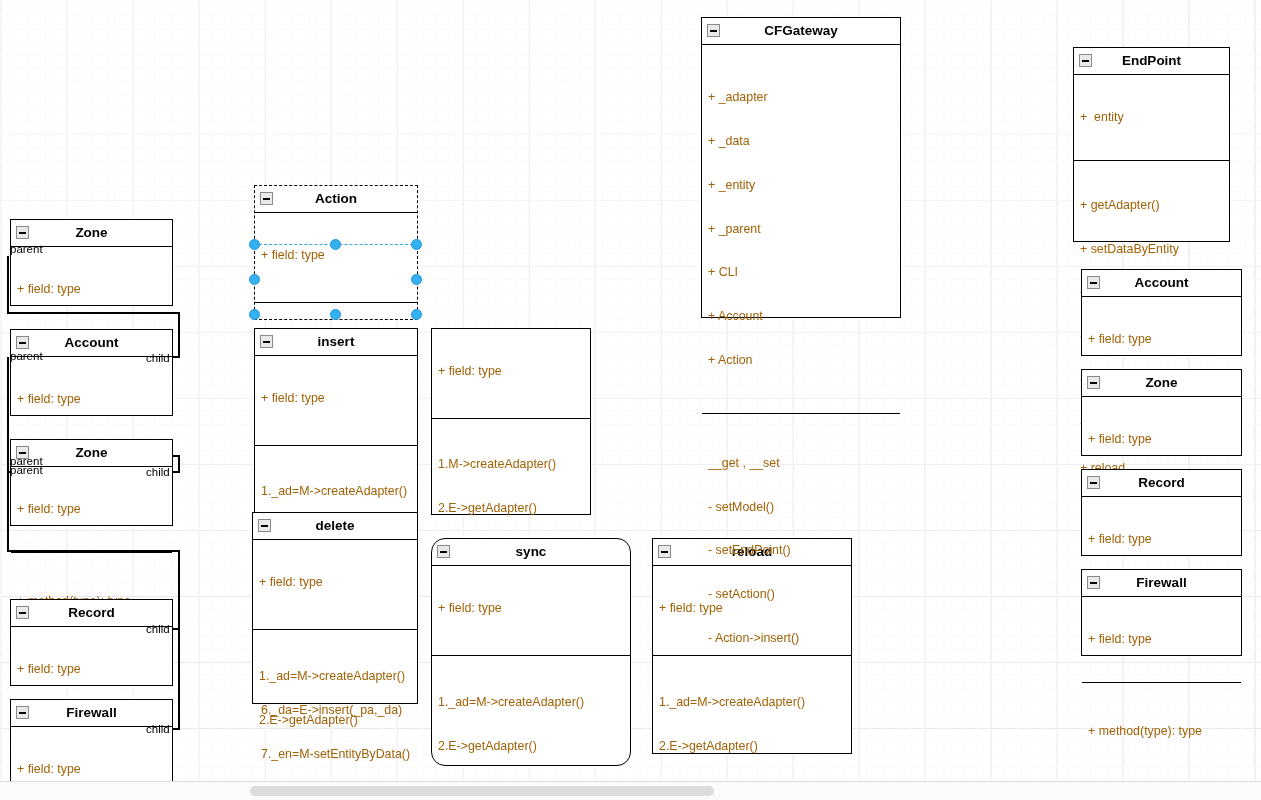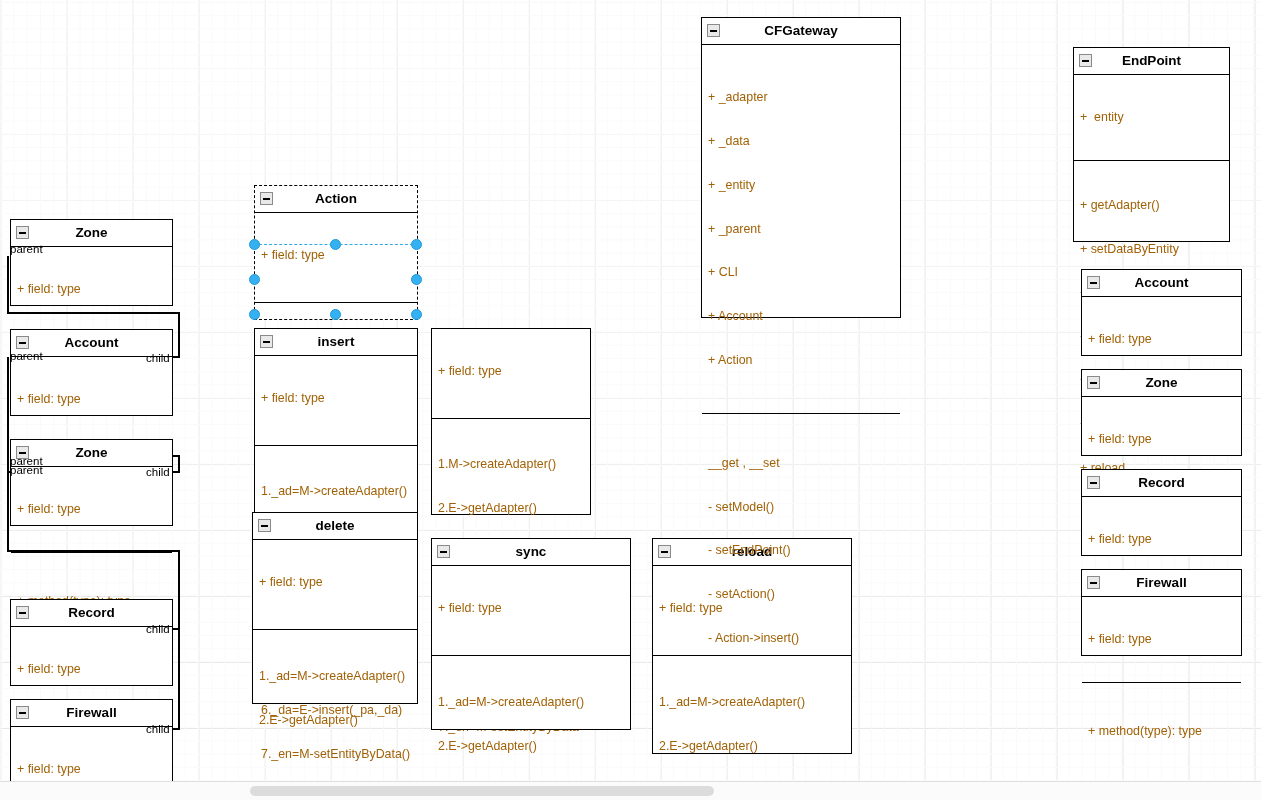--- a/index.html
+++ b/index.html
@@ -308,21 +308,21 @@
       <div class="row">1._ad=M-&gt;createAdapter()</div>
       <div class="row">2.E-&gt;getAdapter()</div>
       
       
       
       
       
     </div>
   </div>
 
-  <div class="cls" style="left:431px; top:538px; width:200px; height:192px;">
+  <div class="cls" style="left:431px; top:538px; width:200px; height:228px;border-radius:14px;">
     <div class="title">
       <span class="collapse"></span>
       <span>sync</span>
     </div>
     <div class="sect bordered" style="padding-bottom:10px;">
       <div class="row">+ field: type</div>
     </div>
     <div class="sect" style="padding-top:10px;">
       <div class="row">1._ad=M-&gt;createAdapter()</div>
       <div class="row">2.E-&gt;getAdapter()</div>

